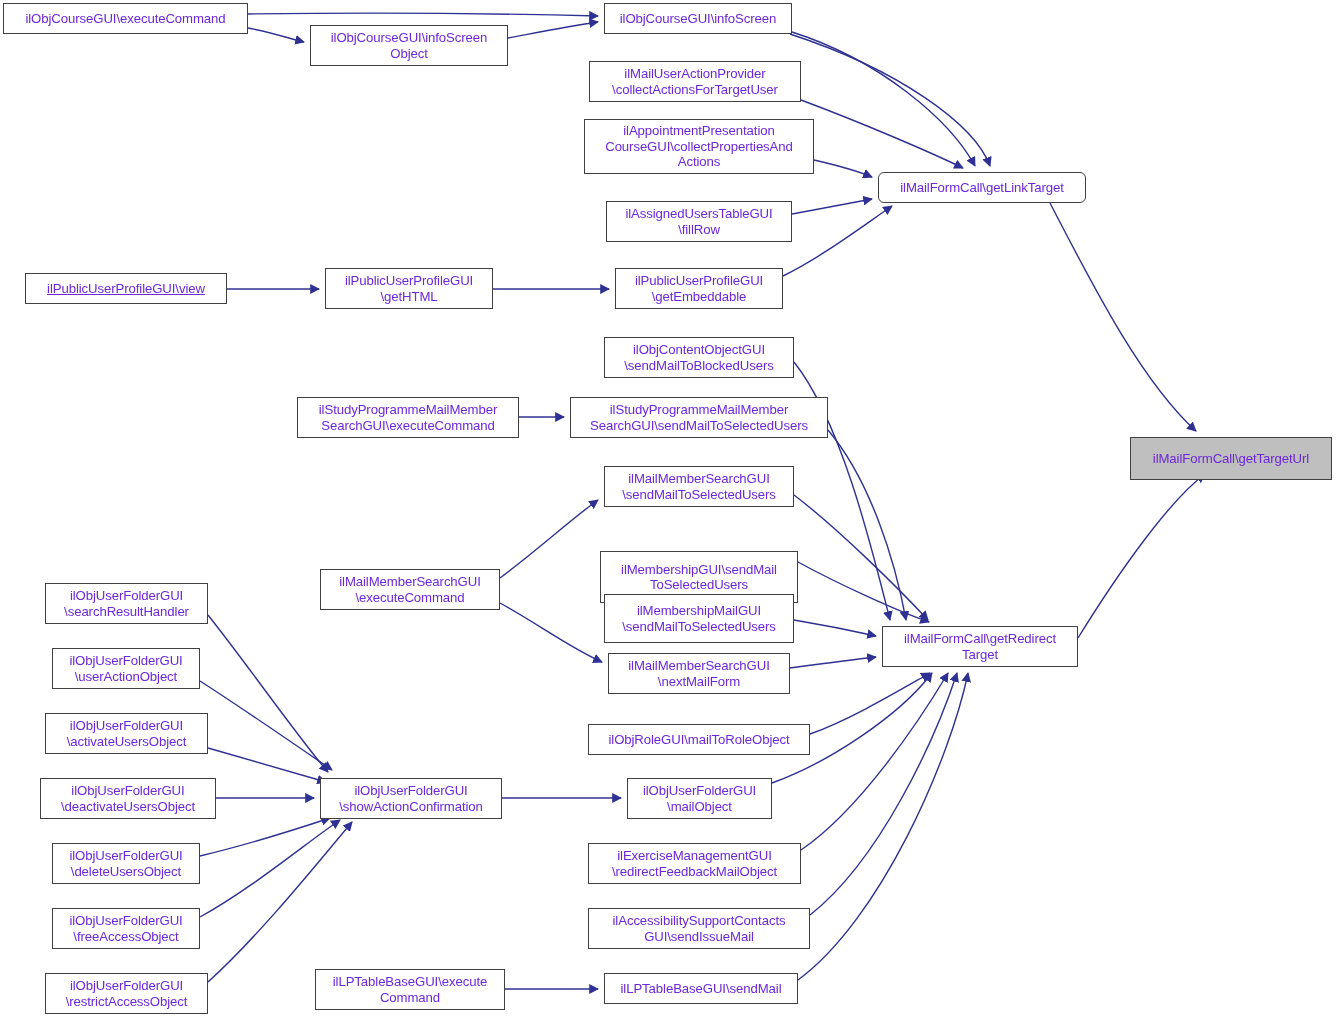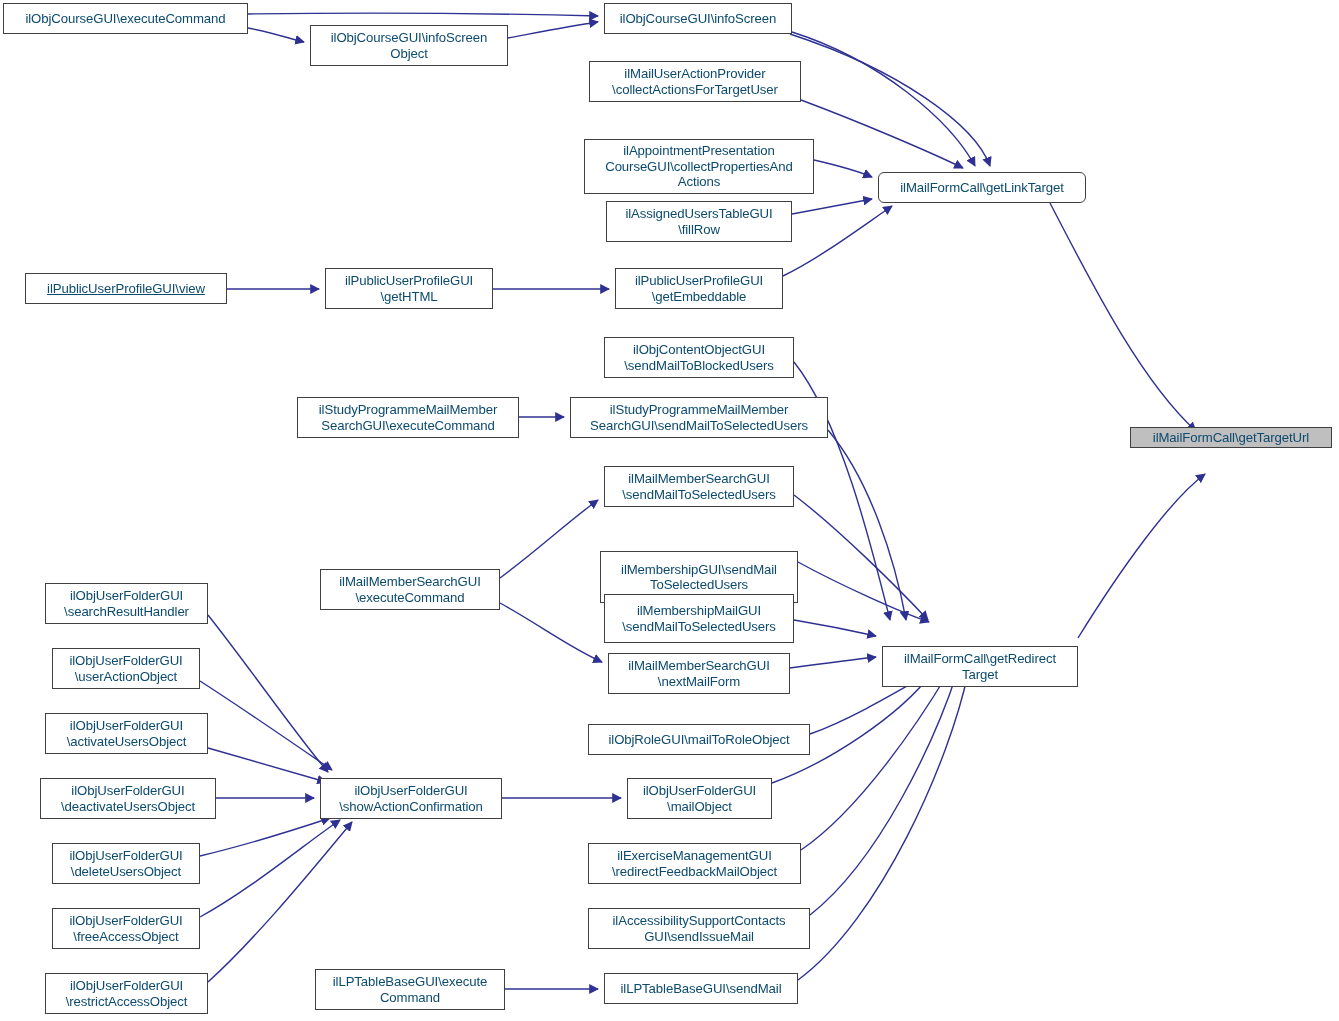--- a/index.html
+++ b/index.html
@@ -24,21 +24,21 @@
     top: 0;
     width: 1339px;
     height: 1021px;
     pointer-events: none;
   }
   .node {
     position: absolute;
     box-sizing: border-box;
     border: 1px solid #404040;
     background: #ffffff;
-    color: #0c4a6e;
+    color: #6d28d9;
     display: flex;
     align-items: center;
     justify-content: center;
     text-align: center;
     font-size: 13.2px;
     line-height: 15.5px;
     letter-spacing: -0.1px;
     white-space: pre-line;
     padding: 0 3px;
     z-index: 5;
@@ -96,21 +96,21 @@
         <path d="M1078,638 C1120,570 1170,500 1205,474" fill="none" stroke="#2e3192" stroke-width="1.4" marker-end="url(#arrow)"></path>
       </g>
   </svg>
   <div id="node-layer">
       <div class="node" style="left: 3px; top: 3px; width: 245px; height: 31px;">ilObjCourseGUI\executeCommand</div>
       <div class="node" style="left: 310px; top: 25px; width: 198px; height: 41px;">ilObjCourseGUI\infoScreen
 Object</div>
       <div class="node" style="left: 604px; top: 3px; width: 188px; height: 31px;">ilObjCourseGUI\infoScreen</div>
       <div class="node" style="left: 589px; top: 61px; width: 212px; height: 41px;">ilMailUserActionProvider
 \collectActionsForTargetUser</div>
-      <div class="node" style="left: 584px; top: 119px; width: 230px; height: 55px; margin-top: 20px;">ilAppointmentPresentation
+      <div class="node" style="left: 584px; top: 119px; width: 230px; height: 55px;">ilAppointmentPresentation
 CourseGUI\collectPropertiesAnd
 Actions</div>
       <div class="node" style="left: 606px; top: 201px; width: 186px; height: 41px;">ilAssignedUsersTableGUI
 \fillRow</div>
       <div class="node" style="left: 878px; top: 172px; width: 208px; height: 31px; border-radius: 6px;">ilMailFormCall\getLinkTarget</div>
       <div class="node" style="left: 25px; top: 273px; width: 202px; height: 31px; text-decoration: underline;">ilPublicUserProfileGUI\view</div>
       <div class="node" style="left: 325px; top: 268px; width: 168px; height: 41px;">ilPublicUserProfileGUI
 \getHTML</div>
       <div class="node" style="left: 615px; top: 268px; width: 168px; height: 41px;">ilPublicUserProfileGUI
 \getEmbeddable</div>
@@ -123,21 +123,21 @@
       <div class="node" style="left: 604px; top: 466px; width: 190px; height: 41px;">ilMailMemberSearchGUI
 \sendMailToSelectedUsers</div>
       <div class="node" style="left: 600px; top: 530px; width: 198px; height: 52px; margin-top: 21px;">ilMembershipGUI\sendMail
 ToSelectedUsers</div>
       <div class="node" style="left: 320px; top: 569px; width: 180px; height: 41px;">ilMailMemberSearchGUI
 \executeCommand</div>
       <div class="node" style="left: 604px; top: 594px; width: 190px; height: 49px;">ilMembershipMailGUI
 \sendMailToSelectedUsers</div>
       <div class="node" style="left: 608px; top: 653px; width: 182px; height: 41px;">ilMailMemberSearchGUI
 \nextMailForm</div>
-      <div class="node" style="left: 882px; top: 626px; width: 196px; height: 41px; margin-top: 20px;">ilMailFormCall\getRedirect
+      <div class="node" style="left: 882px; top: 626px; width: 196px; height: 41px;">ilMailFormCall\getRedirect
 Target</div>
       <div class="node" style="left: 588px; top: 724px; width: 222px; height: 31px;">ilObjRoleGUI\mailToRoleObject</div>
       <div class="node" style="left: 45px; top: 583px; width: 163px; height: 41px;">ilObjUserFolderGUI
 \searchResultHandler</div>
       <div class="node" style="left: 52px; top: 648px; width: 148px; height: 41px;">ilObjUserFolderGUI
 \userActionObject</div>
       <div class="node" style="left: 45px; top: 713px; width: 163px; height: 41px;">ilObjUserFolderGUI
 \activateUsersObject</div>
       <div class="node" style="left: 40px; top: 778px; width: 176px; height: 41px;">ilObjUserFolderGUI
 \deactivateUsersObject</div>
@@ -151,15 +151,15 @@
 \redirectFeedbackMailObject</div>
       <div class="node" style="left: 52px; top: 908px; width: 148px; height: 41px;">ilObjUserFolderGUI
 \freeAccessObject</div>
       <div class="node" style="left: 588px; top: 908px; width: 222px; height: 41px;">ilAccessibilitySupportContacts
 GUI\sendIssueMail</div>
       <div class="node" style="left: 45px; top: 973px; width: 163px; height: 41px;">ilObjUserFolderGUI
 \restrictAccessObject</div>
       <div class="node" style="left: 315px; top: 969px; width: 190px; height: 41px;">ilLPTableBaseGUI\execute
 Command</div>
       <div class="node" style="left: 604px; top: 973px; width: 194px; height: 31px;">ilLPTableBaseGUI\sendMail</div>
-      <div class="node highlight" style="left: 1130px; top: 427px; width: 202px; height: 21px;">ilMailFormCall\getTargetUrl</div>
+      <div class="node highlight" style="left: 1130px; top: 437px; width: 202px; height: 43px;">ilMailFormCall\getTargetUrl</div>
     </div>
 </div>
 
 </body></html>

